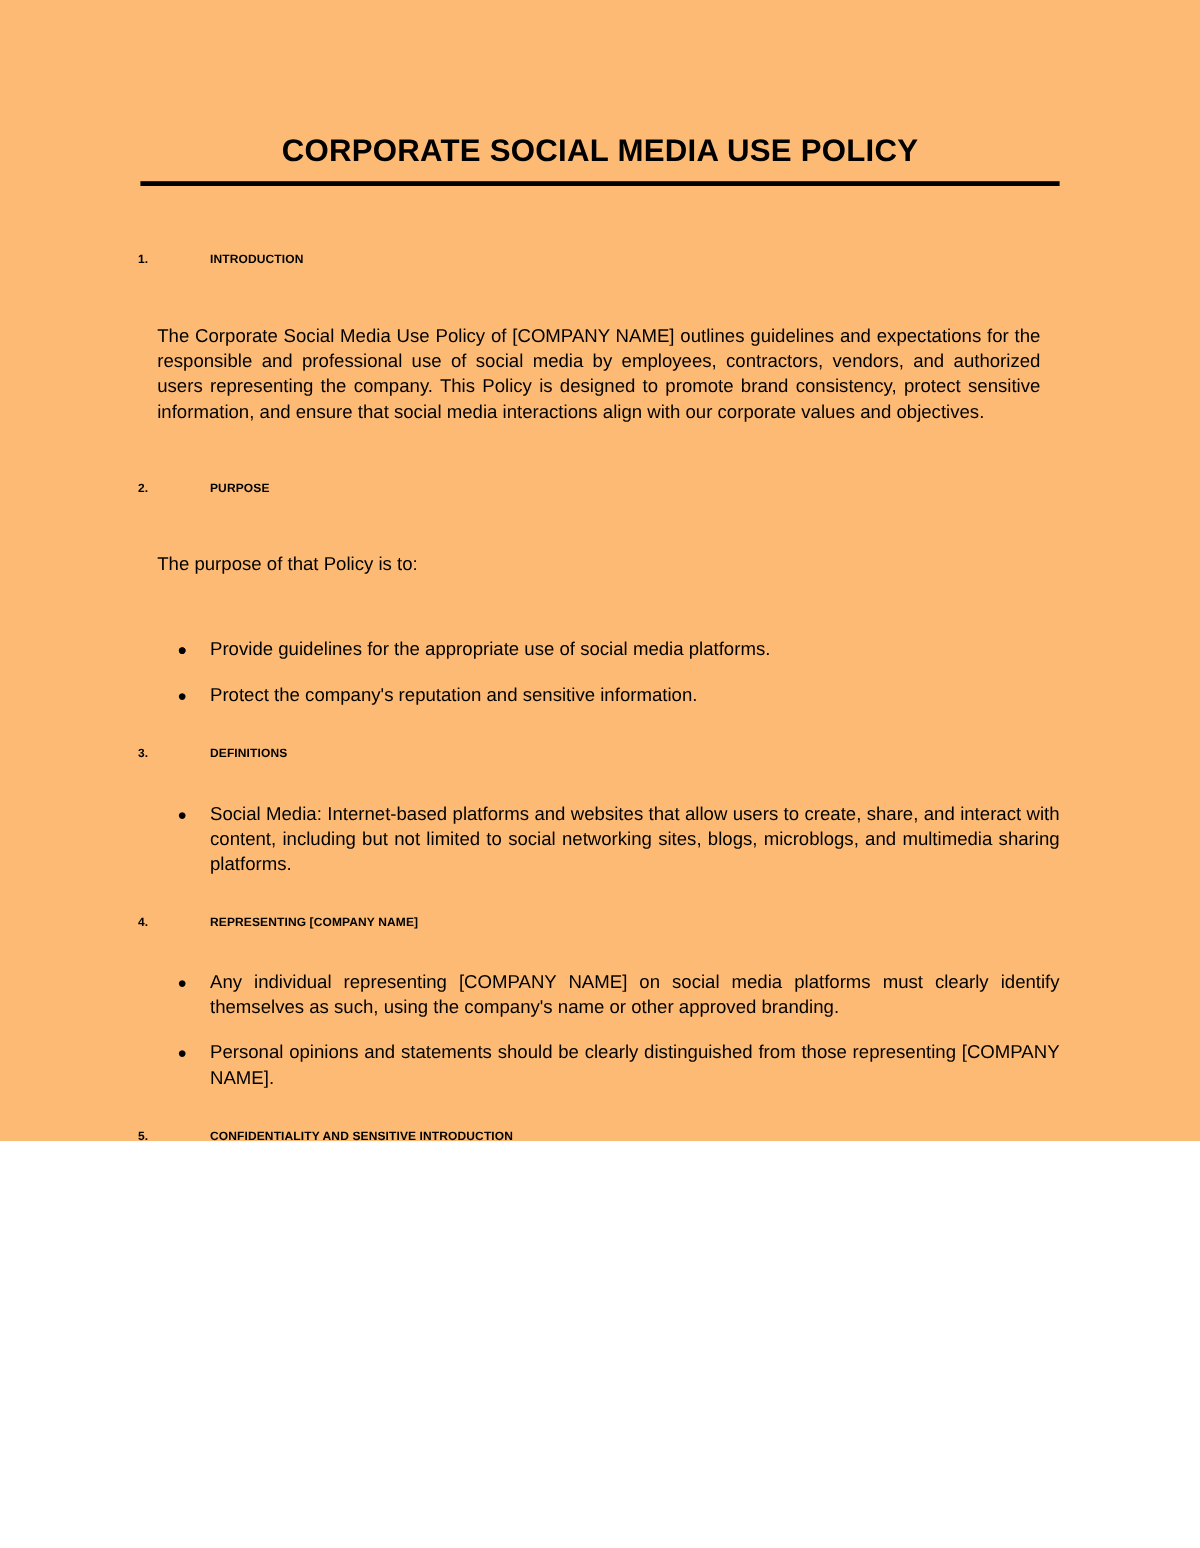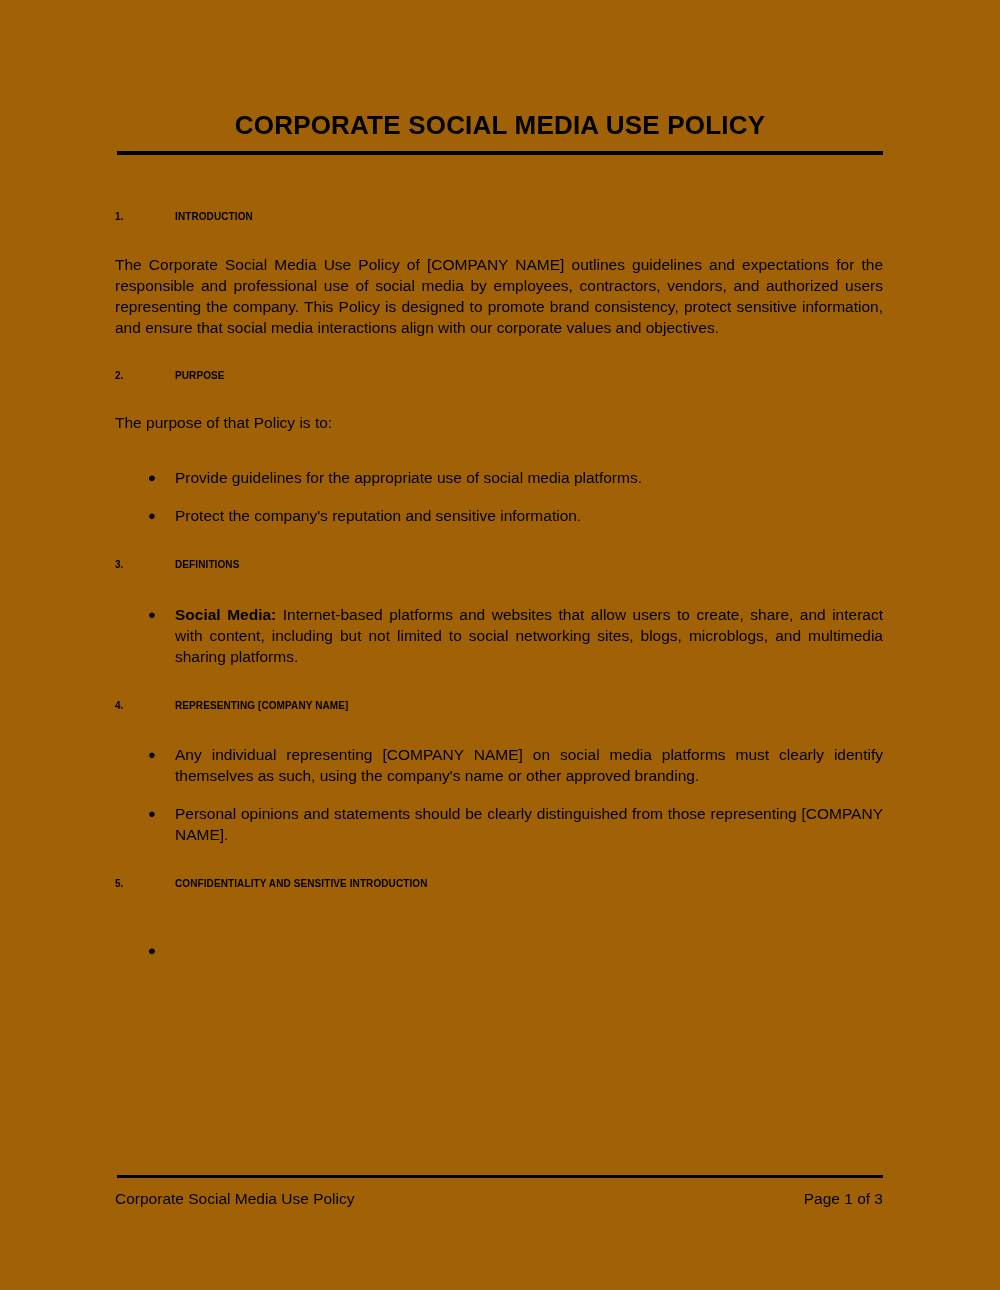--- a/index.html
+++ b/index.html
@@ -8,22 +8,22 @@
     padding: 0;
     background: #ffffff;
   }
   body {
     font-family: "Liberation Sans", sans-serif;
     color: #000000;
   }
   .page {
     position: relative;
     width: 1000px;
-    height: 1290px;
-    background: #a16207;
+    height: 951px;
+    background: #fdba74;
     box-sizing: border-box;
     overflow: hidden;
   }
   
   .doc-title {
     position: absolute;
     left: 117px;
     top: 110px;
     width: 766px;
     text-align: center;
@@ -62,21 +62,21 @@
     font-weight: bold;
   }
   .section-heading .htext {
     font-weight: bold;
     letter-spacing: 0.1px;
   }
   
   .para {
     font-size: 15.5px;
     line-height: 21px;
-    margin: 0;
+    margin: 16px;
     text-align: justify;
     text-justify: inter-word;
   }
   .para.left {
     text-align: left;
   }
   
   ul.bullets {
     list-style: none;
     margin: 0;
@@ -99,21 +99,21 @@
     top: 0;
     width: 12px;
     line-height: 21px;
     font-size: 13px;
     text-align: left;
   }
   ul.bullets > li + li {
     margin-top: 17px;
   }
   .lead-in {
-    font-weight: bold;
+    font-weight: normal;
   }
   
   .gap-heading-to-body { height: 30px; }
   .gap-body-to-heading { height: 32px; }
   .gap-heading-to-list  { height: 32px; }
   .gap-lead-to-list     { height: 17px; }
   .gap-list-to-heading  { height: 33px; }
   
   .footer-rule {
     position: absolute;

